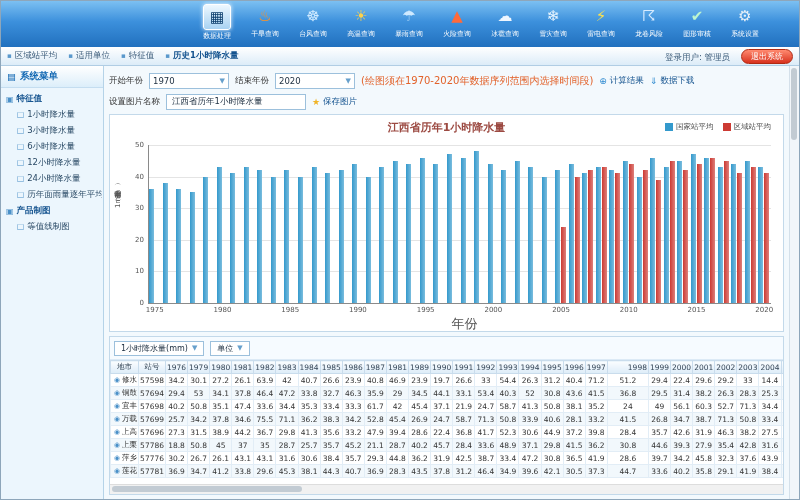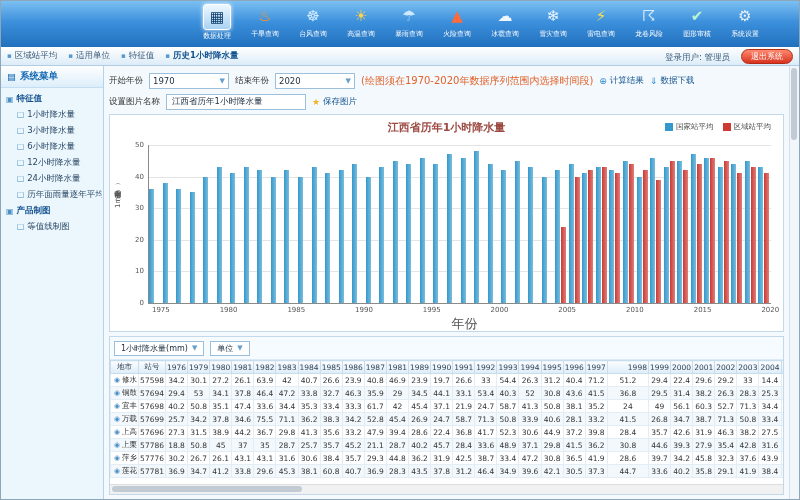--- a/index.html
+++ b/index.html
@@ -47,21 +47,21 @@
   
   .chartbox{flex:none;height:216px;background:#fff;border:1px solid #c3d9ea;margin-top:2px;position:relative}
   .chart-title{position:absolute;top:5px;left:0;right:0;text-align:center;font-size:11px;font-weight:bold;color:#9c4a42}
   .legend{position:absolute;top:7px;right:12px;display:flex;gap:9px;font-size:7.5px;color:#444;align-items:center;z-index:3}
   .legend .li{display:flex;align-items:center}
   .legend .sw{width:8px;height:8px;display:inline-block;margin-right:3px}
   #plot{position:absolute;left:4px;right:6px;top:22px;bottom:4px}
   .gline{position:absolute;height:1px;background:#e4e4e4}
   .axisline{position:absolute;background:#8a8a8a}
   .ytick{position:absolute;font-size:7px;color:#555;text-align:right;width:26px}
-  .xtick{position:absolute;font-size:7px;color:#555;text-align:right;width:30px}
+  .xtick{position:absolute;font-size:7px;color:#555;text-align:center;width:30px}
   .bar{position:absolute}
   .ylab{position:absolute;left:-1px;top:28%;font-size:7px;color:#555;writing-mode:vertical-rl;transform:rotate(180deg)}
   .xlab{position:absolute;font-size:13px;color:#555}
   
   .tablebox{flex:1;min-height:0;margin-top:4px;background:#fff;border:1px solid #c3d9ea;display:flex;flex-direction:column}
   .tcontrols{flex:none;height:18px;display:flex;align-items:center;gap:6px;padding:2px 4px;background:#f6fbff;border-bottom:1px solid #dceaf6}
   .pill{display:inline-flex;align-items:center;gap:4px;background:#fff;border:1px solid #9cc0dc;height:13px;
     padding:0 6px;font-size:8px;color:#234;cursor:pointer}
   .pill i{font-style:normal;color:#67a0cc;font-size:7px}
   .tablewrap{flex:1;min-height:0;overflow:hidden;position:relative}
@@ -620,21 +620,21 @@
                 <tr>
                   <td class="city"><span class="rico">◉</span><span>莲花</span></td>
                   <td>57781</td>
                   <td>36.9</td>
                   <td>34.7</td>
                   <td>41.2</td>
                   <td>33.8</td>
                   <td>29.6</td>
                   <td>45.3</td>
                   <td>38.1</td>
-                  <td>60.8</td>
+                  <td>44.3</td>
                   <td>40.7</td>
                   <td>36.9</td>
                   <td>28.3</td>
                   <td>43.5</td>
                   <td>37.8</td>
                   <td>31.2</td>
                   <td>46.4</td>
                   <td>34.9</td>
                   <td>39.6</td>
                   <td>42.1</td>

